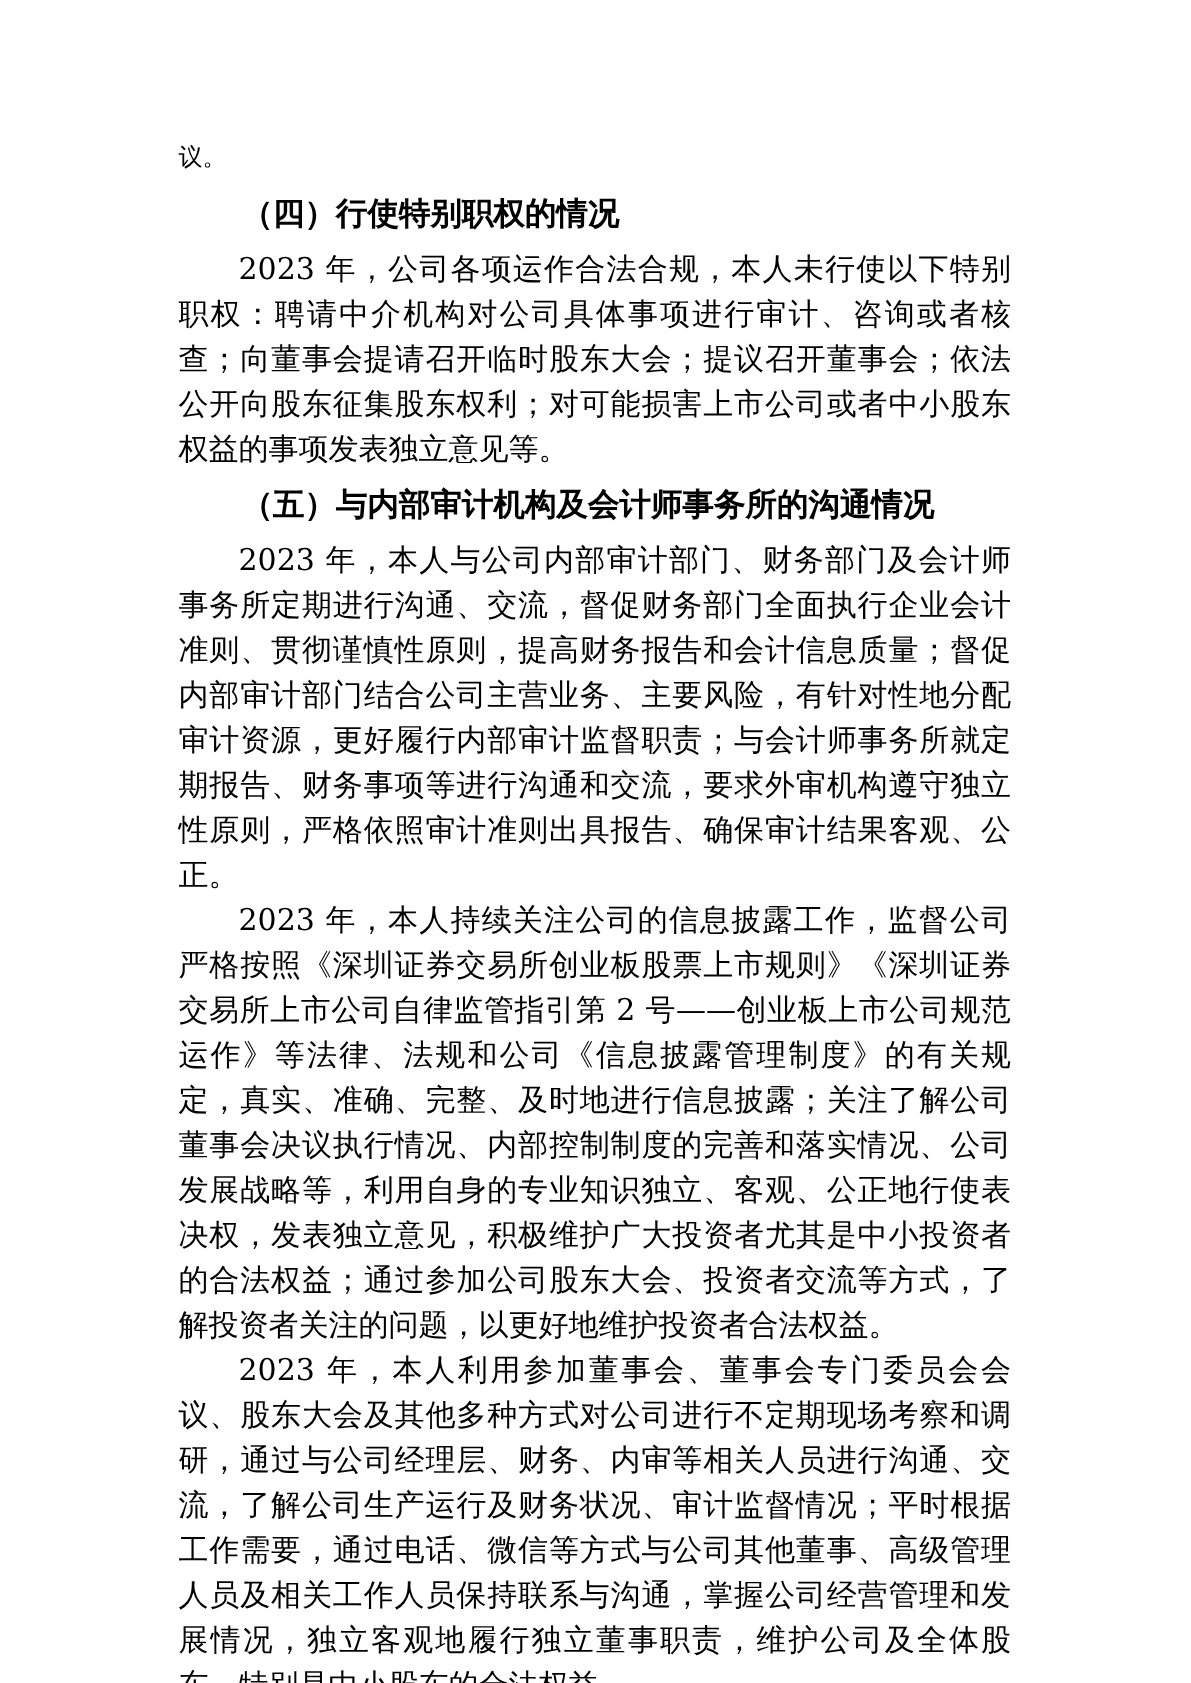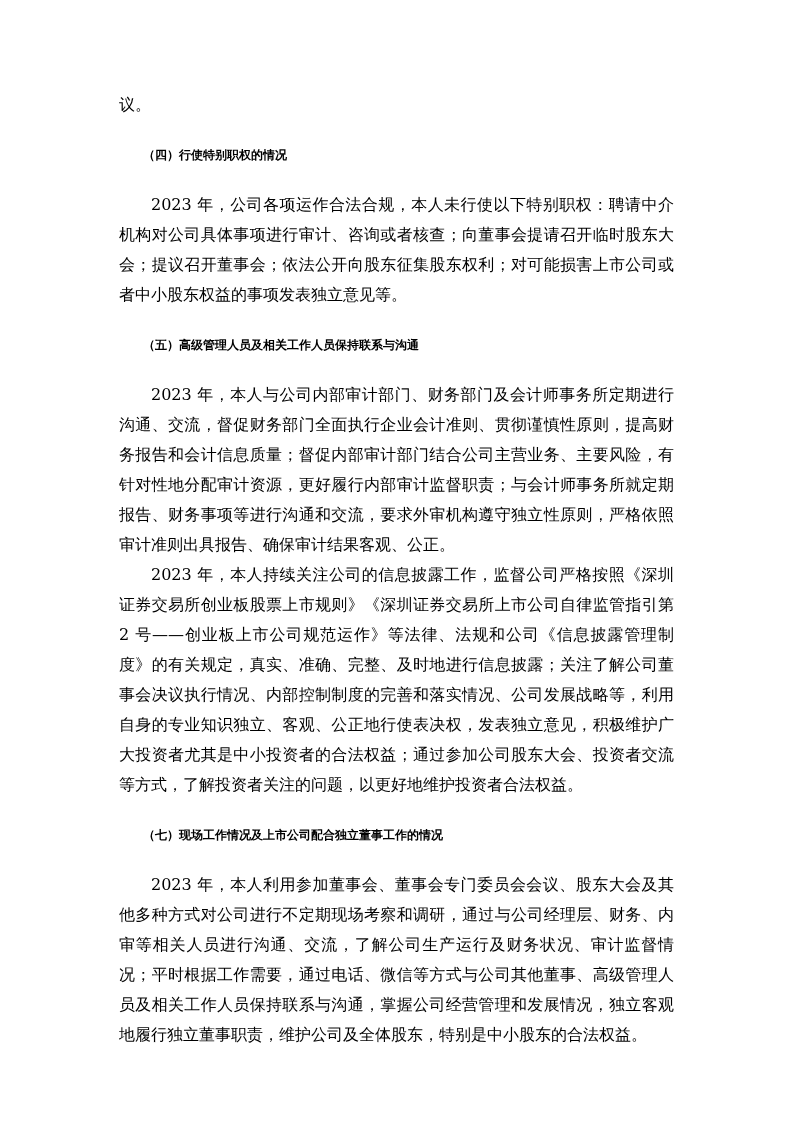--- a/index.html
+++ b/index.html
@@ -22,48 +22,47 @@
       background: #ffffff;
     }
     .cont {
       font-size: 16px;
       line-height: 30px;
       text-align: justify;
       margin: 0;
       text-indent: 0;
     }
     .heading {
-      font-size: 12px;
+      font-size: 21px;
       line-height: 30px;
       font-weight: bold;
-      margin: 20px 0;
+      margin: 7px 0;
       text-indent: 2em;
       font-family: "DejaVu Sans", "Liberation Sans", sans-serif;
       color: #000000;
     }
     .para {
-      font-size: 16px;
+      font-size: 20px;
       line-height: 30px;
       text-align: justify;
       text-justify: inter-ideograph;
       margin: 0;
       text-indent: 2em;
     }
   </style>
 </head>
 <body>
 
 <div class="page">
 
   <p class="cont">议。</p>
 
   <h3 class="heading">（四）行使特别职权的情况</h3>
   <p class="para">2023 年，公司各项运作合法合规，本人未行使以下特别职权：聘请中介机构对公司具体事项进行审计、咨询或者核查；向董事会提请召开临时股东大会；提议召开董事会；依法公开向股东征集股东权利；对可能损害上市公司或者中小股东权益的事项发表独立意见等。</p>
 
-  <h3 class="heading">（五）高级管理人员及相关工作人员保持联系与沟通</h3>
+  <h3 class="heading">（五）与内部审计机构及会计师事务所的沟通情况</h3>
   <p class="para">2023 年，本人与公司内部审计部门、财务部门及会计师事务所定期进行沟通、交流，督促财务部门全面执行企业会计准则、贯彻谨慎性原则，提高财务报告和会计信息质量；督促内部审计部门结合公司主营业务、主要风险，有针对性地分配审计资源，更好履行内部审计监督职责；与会计师事务所就定期报告、财务事项等进行沟通和交流，要求外审机构遵守独立性原则，严格依照审计准则出具报告、确保审计结果客观、公正。</p>
 
   <p class="para">2023 年，本人持续关注公司的信息披露工作，监督公司严格按照《深圳证券交易所创业板股票上市规则》《深圳证券交易所上市公司自律监管指引第 2 号——创业板上市公司规范运作》等法律、法规和公司《信息披露管理制度》的有关规定，真实、准确、完整、及时地进行信息披露；关注了解公司董事会决议执行情况、内部控制制度的完善和落实情况、公司发展战略等，利用自身的专业知识独立、客观、公正地行使表决权，发表独立意见，积极维护广大投资者尤其是中小投资者的合法权益；通过参加公司股东大会、投资者交流等方式，了解投资者关注的问题，以更好地维护投资者合法权益。</p>
 
-  <h3 class="heading">（七）现场工作情况及上市公司配合独立董事工作的情况</h3>
   <p class="para">2023 年，本人利用参加董事会、董事会专门委员会会议、股东大会及其他多种方式对公司进行不定期现场考察和调研，通过与公司经理层、财务、内审等相关人员进行沟通、交流，了解公司生产运行及财务状况、审计监督情况；平时根据工作需要，通过电话、微信等方式与公司其他董事、高级管理人员及相关工作人员保持联系与沟通，掌握公司经营管理和发展情况，独立客观地履行独立董事职责，维护公司及全体股东，特别是中小股东的合法权益。</p>
 
 </div>
 
 </body></html>

